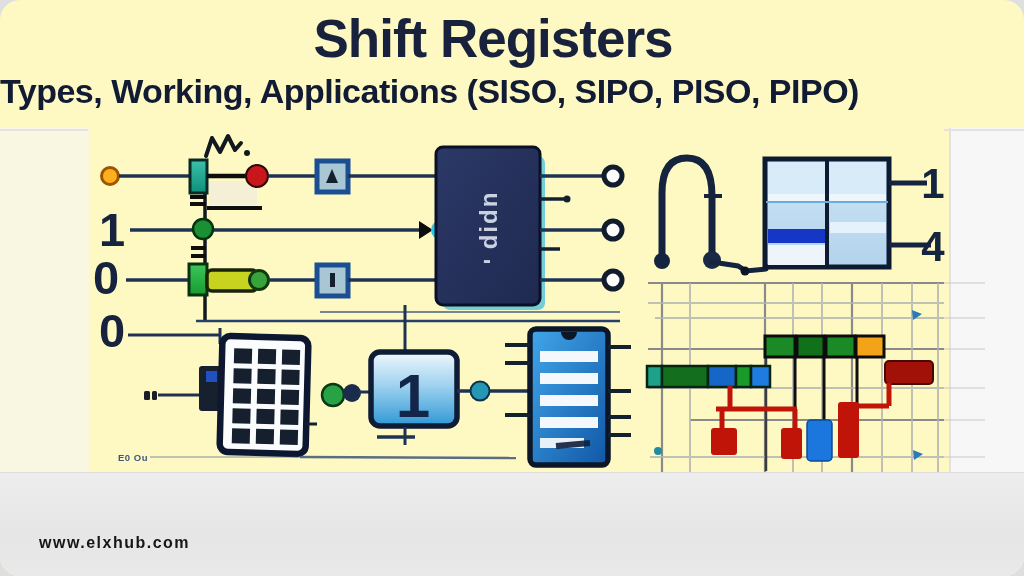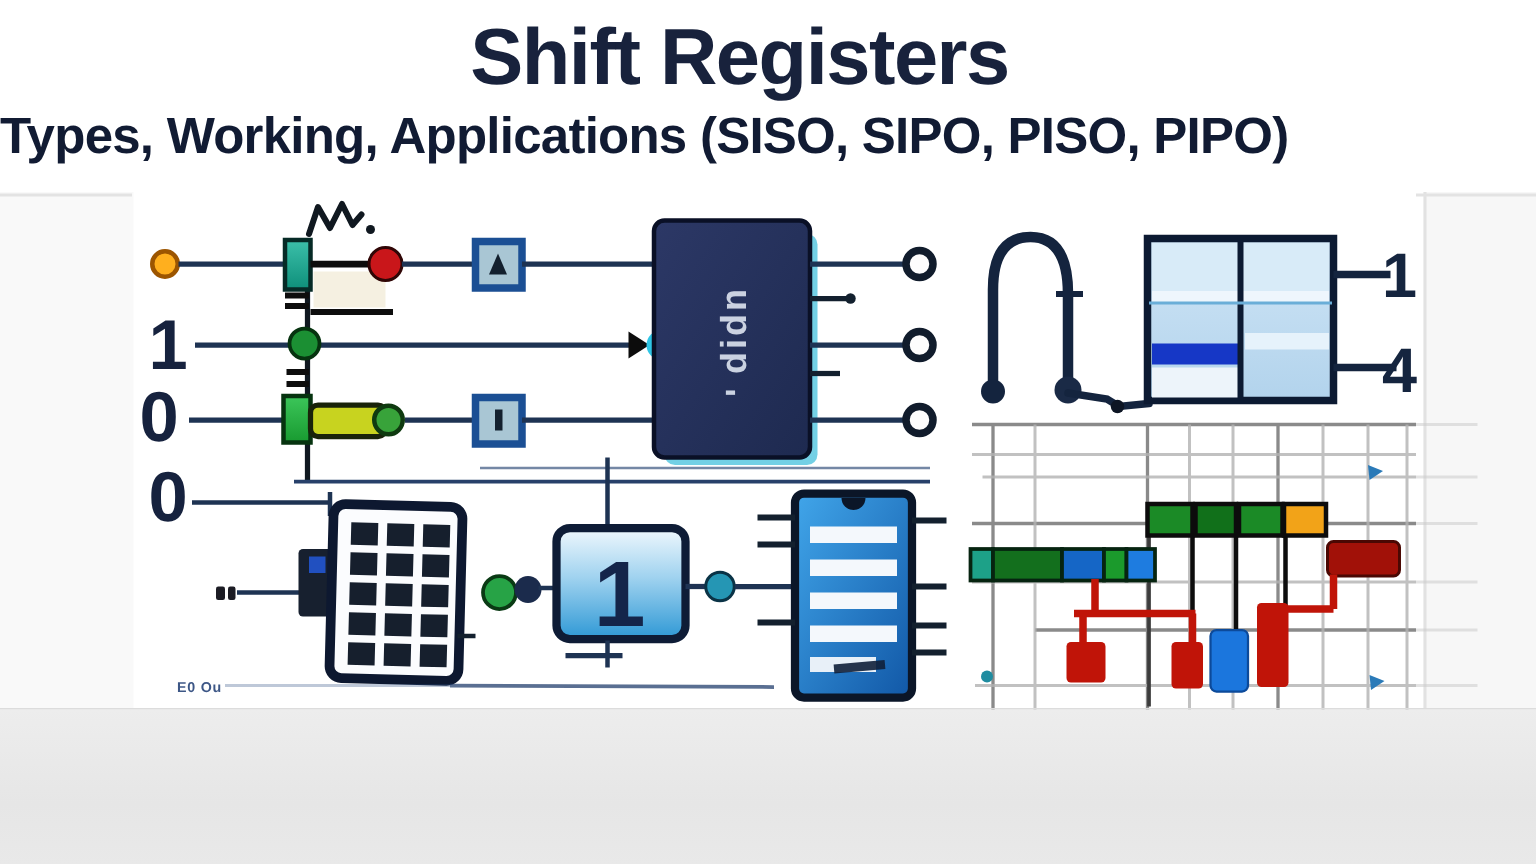--- a/index.html
+++ b/index.html
@@ -1,19 +1,20 @@
 <!DOCTYPE html>
 <html><head>
 <meta charset="utf-8">
 <style>
   html,body{margin:0;padding:0;background:#dfdfdf;}
   .stage{
     position:relative;width:1024px;height:576px;overflow:hidden;
-    background:#ffffff;
+    background:#fef9c3;
     font-family:"Liberation Sans", sans-serif;
+    border-radius:20px;
   }
   .left-shade{position:absolute;left:0;top:128px;width:89px;height:344px;background:#f5f5f5;opacity:.6;}
   .right-shade{position:absolute;left:949px;top:128px;width:75px;height:344px;background:#f7f7f7;border-left:2px solid #e2e2e2;}
   .edge-line{position:absolute;height:2px;background:#e3e3e3;top:129px;}
   .bottom-strip{
     position:absolute;left:0;top:472px;width:1024px;height:104px;
     background:linear-gradient(180deg,#ededed 0%,#e6e6e6 60%,#e9e9e9 100%);
     border-top:1px solid #dcdcdc;
   }
   .title{
@@ -236,14 +237,15 @@
 
       <circle cx="658" cy="451" r="4" fill="#1f8ca0"></circle>
       <circle cx="662" cy="480" r="3" fill="#3a3a3a"></circle>
       <polygon points="912,310 922,314 913,320" fill="#2a7ab8"></polygon>
       <polygon points="913,450 923,454 914,460" fill="#2a7ab8"></polygon>
     </g>
   </svg>
 
   <div class="bottom-strip"></div>
 
+  <div class="logo-url">www.elxhub.com</div>
 
 </div>
 
 </body></html>

